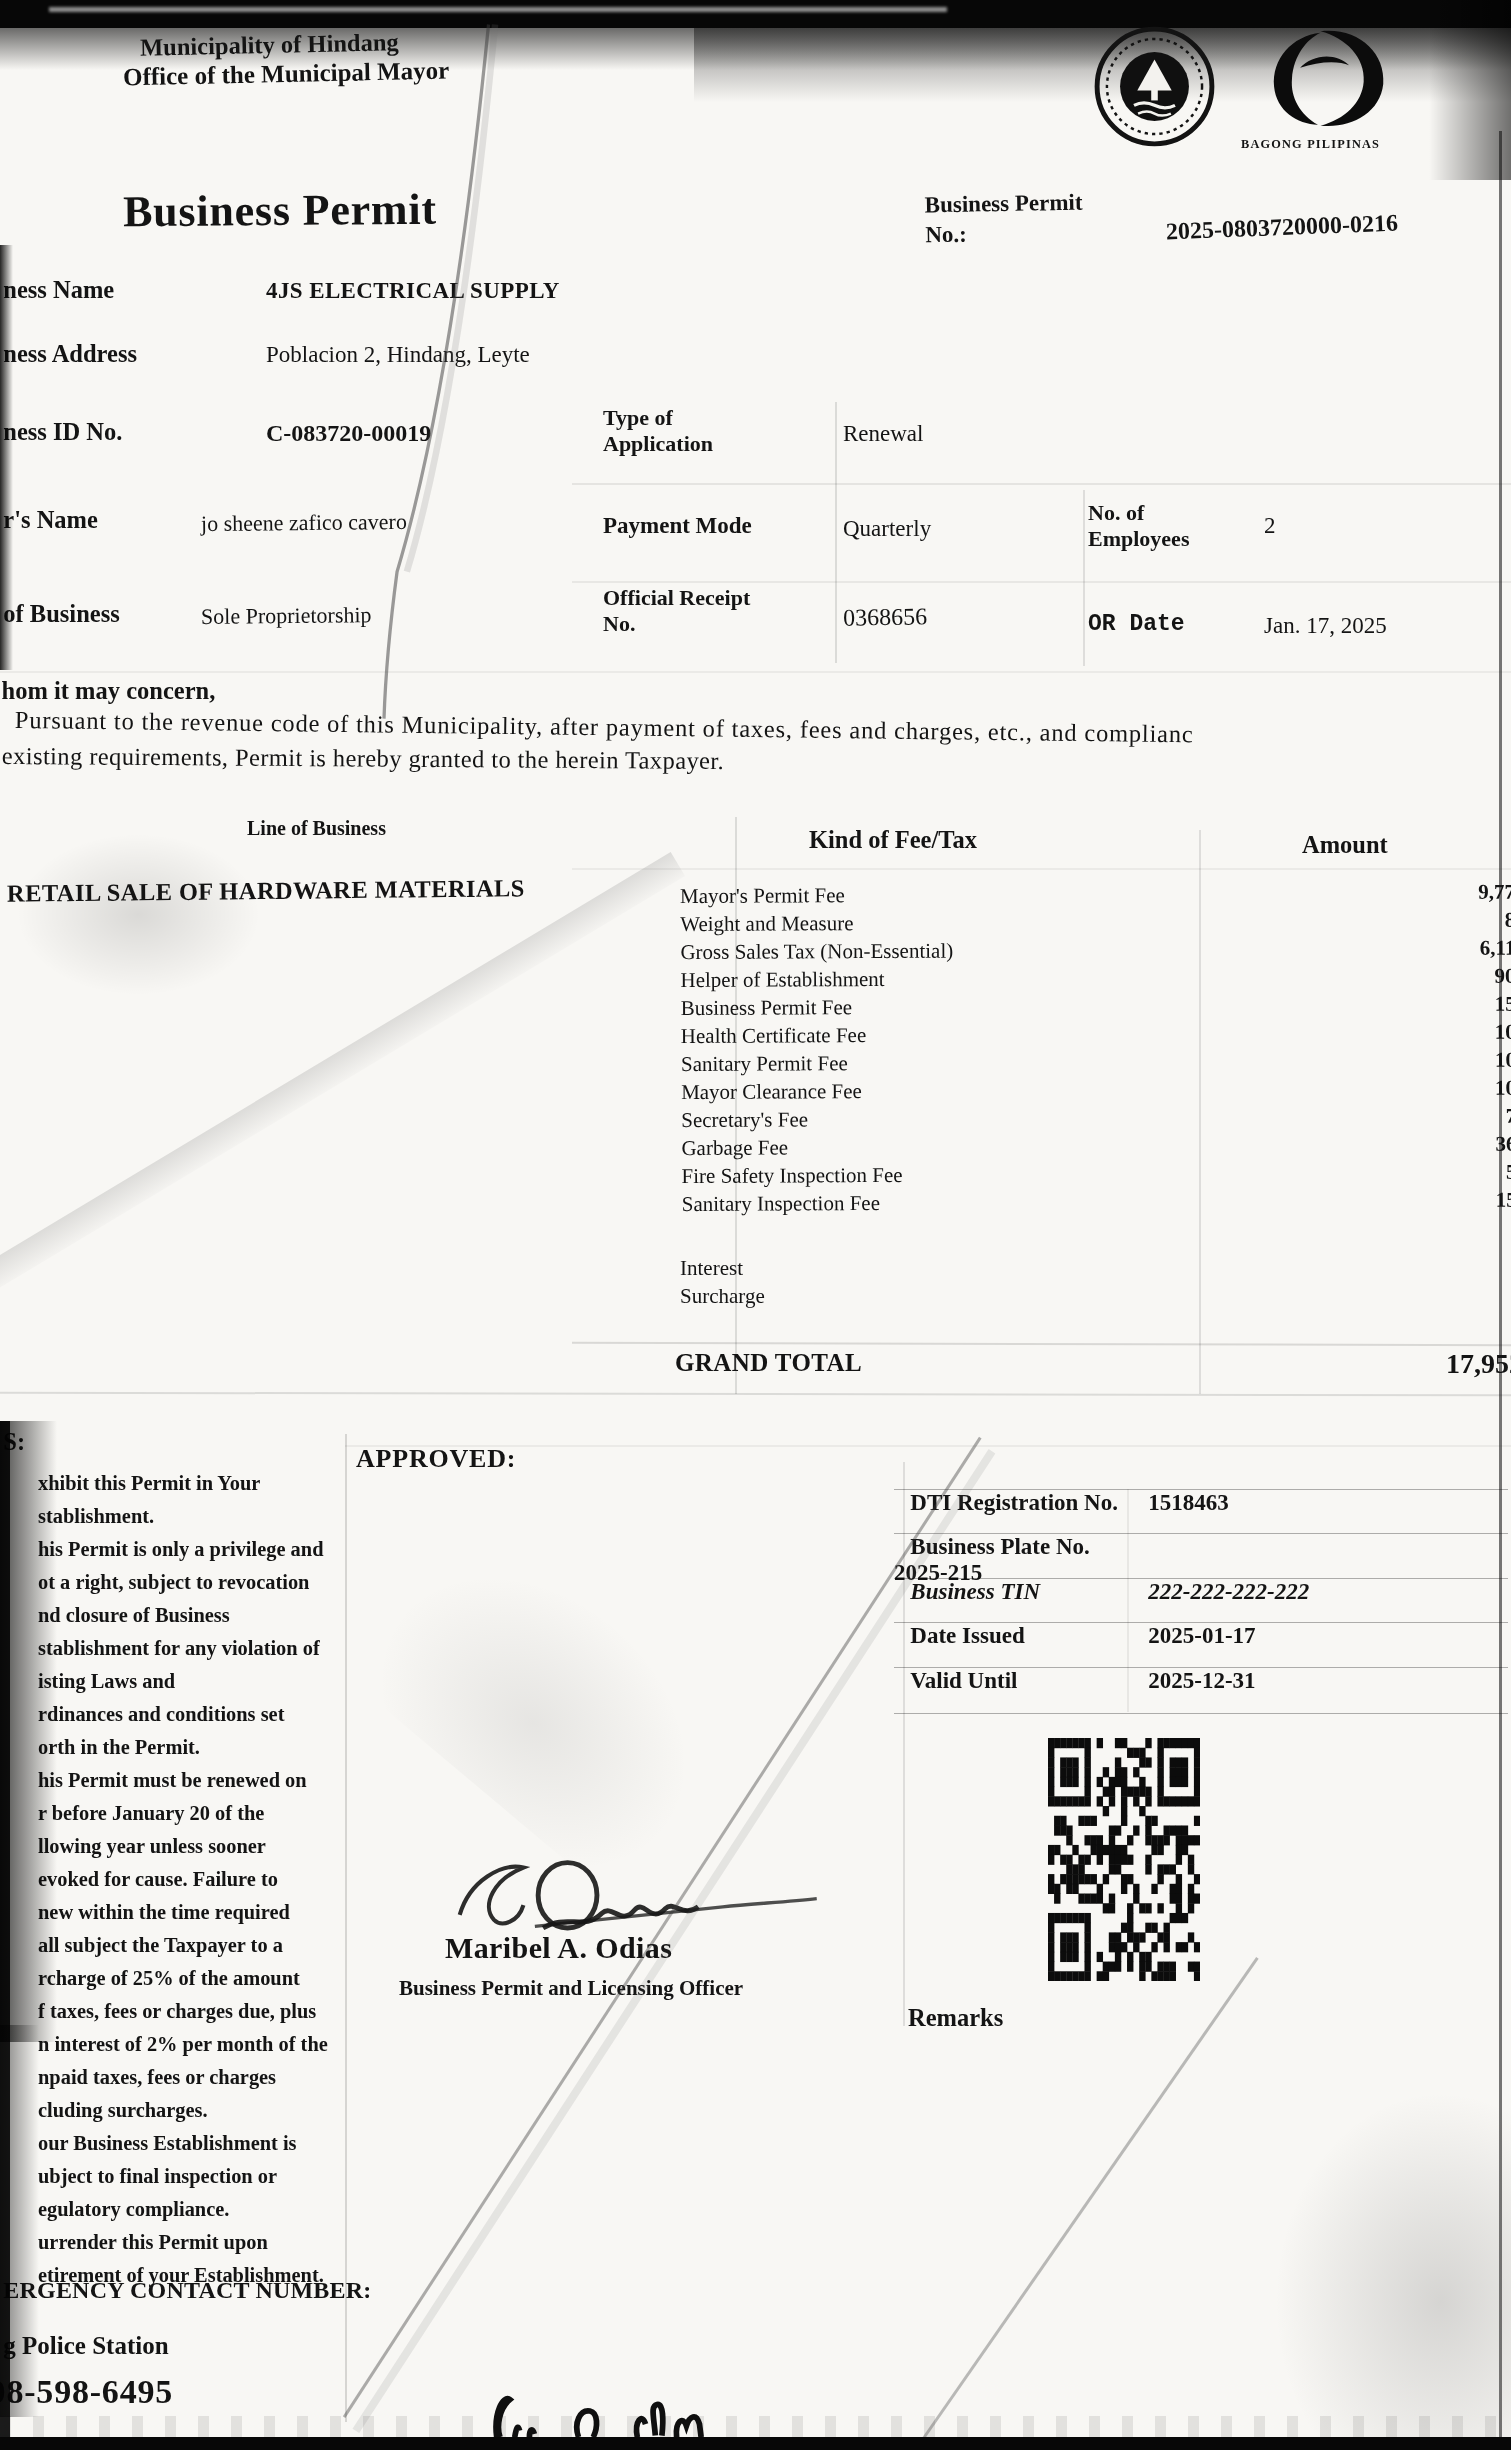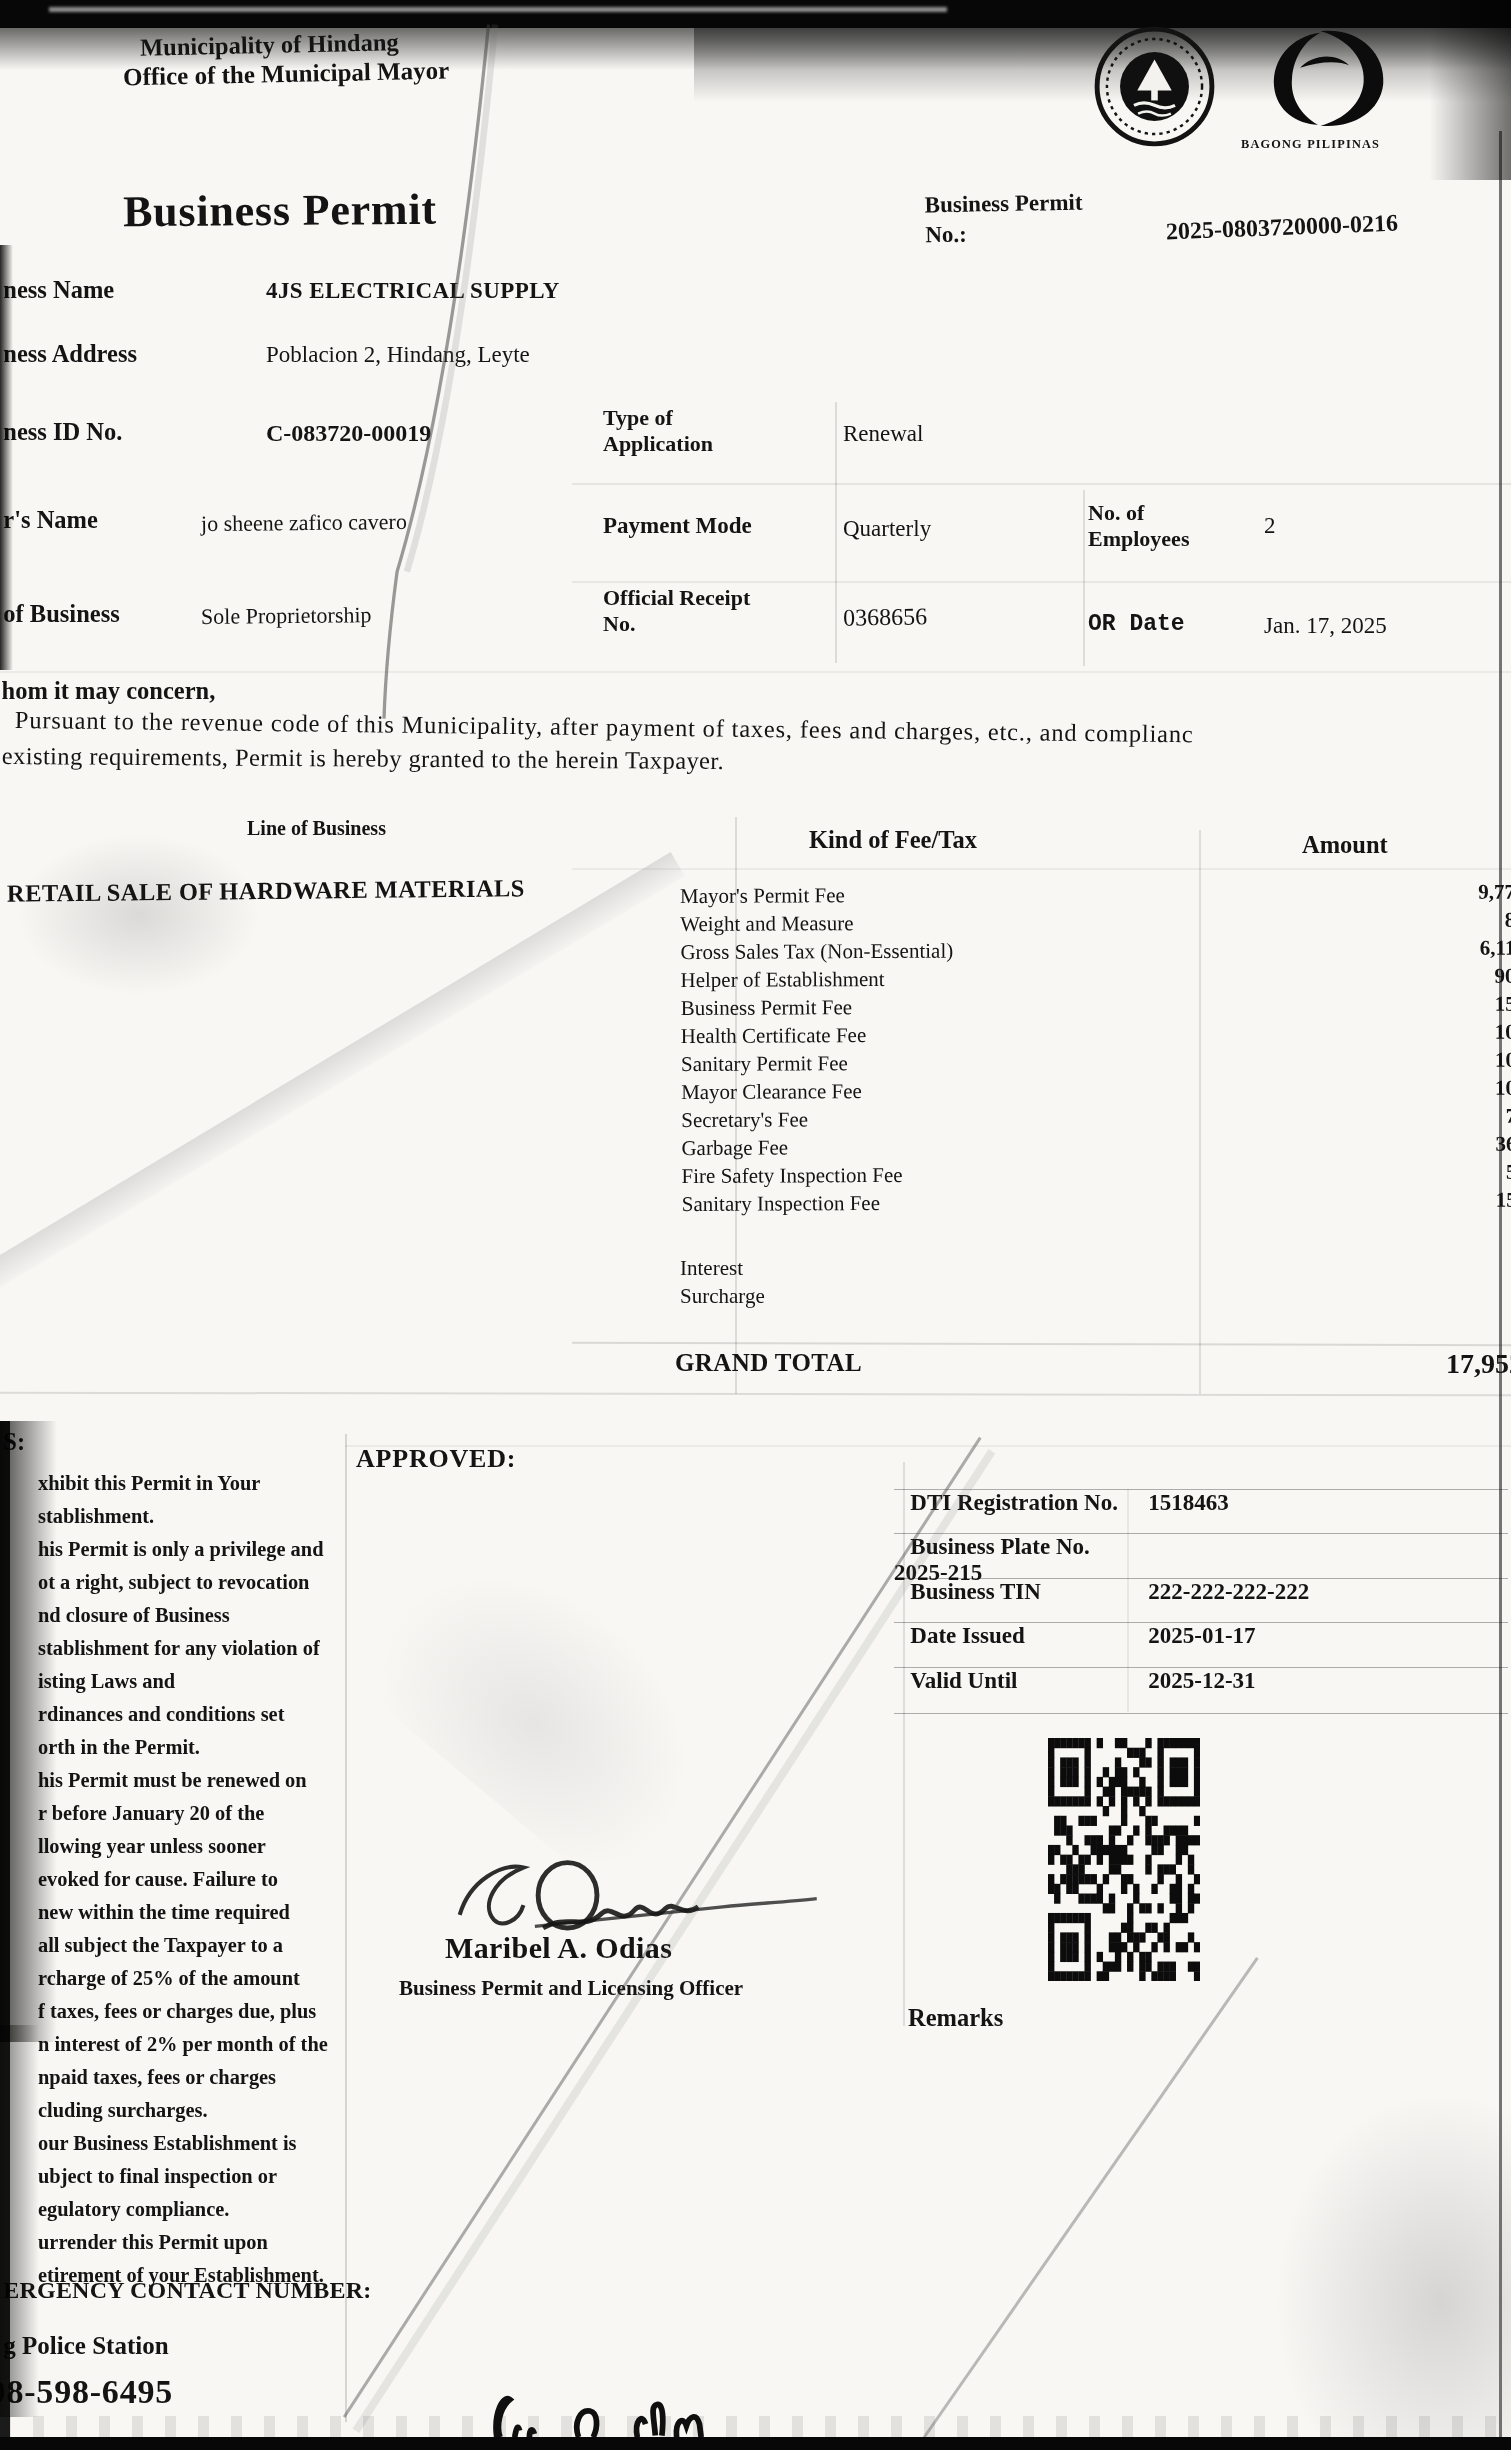--- a/index.html
+++ b/index.html
@@ -236,21 +236,21 @@
 
   <div>
     <div class="drow" style="top:1489px;">
       <span class="dl">DTI Registration No.</span>
       <span class="dv">1518463</span>
     </div>
     <div class="drow" style="top:1533px;flex-direction:column;">
       <span class="dl">Business Plate No.</span>
       <span class="dv">2025-215</span>
     </div>
-    <div class="drow" style="top:1578px;">
+    <div class="drow" style="top:1578px;font-style:italic;">
       <span class="dl">Business TIN</span>
       <span class="dv">222-222-222-222</span>
     </div>
     <div class="drow" style="top:1622px;">
       <span class="dl">Date Issued</span>
       <span class="dv">2025-01-17</span>
     </div>
     <div class="drow" style="top:1667px;border-bottom:1.6px solid rgba(0,0,0,.3);">
       <span class="dl">Valid Until</span>
       <span class="dv">2025-12-31</span>

